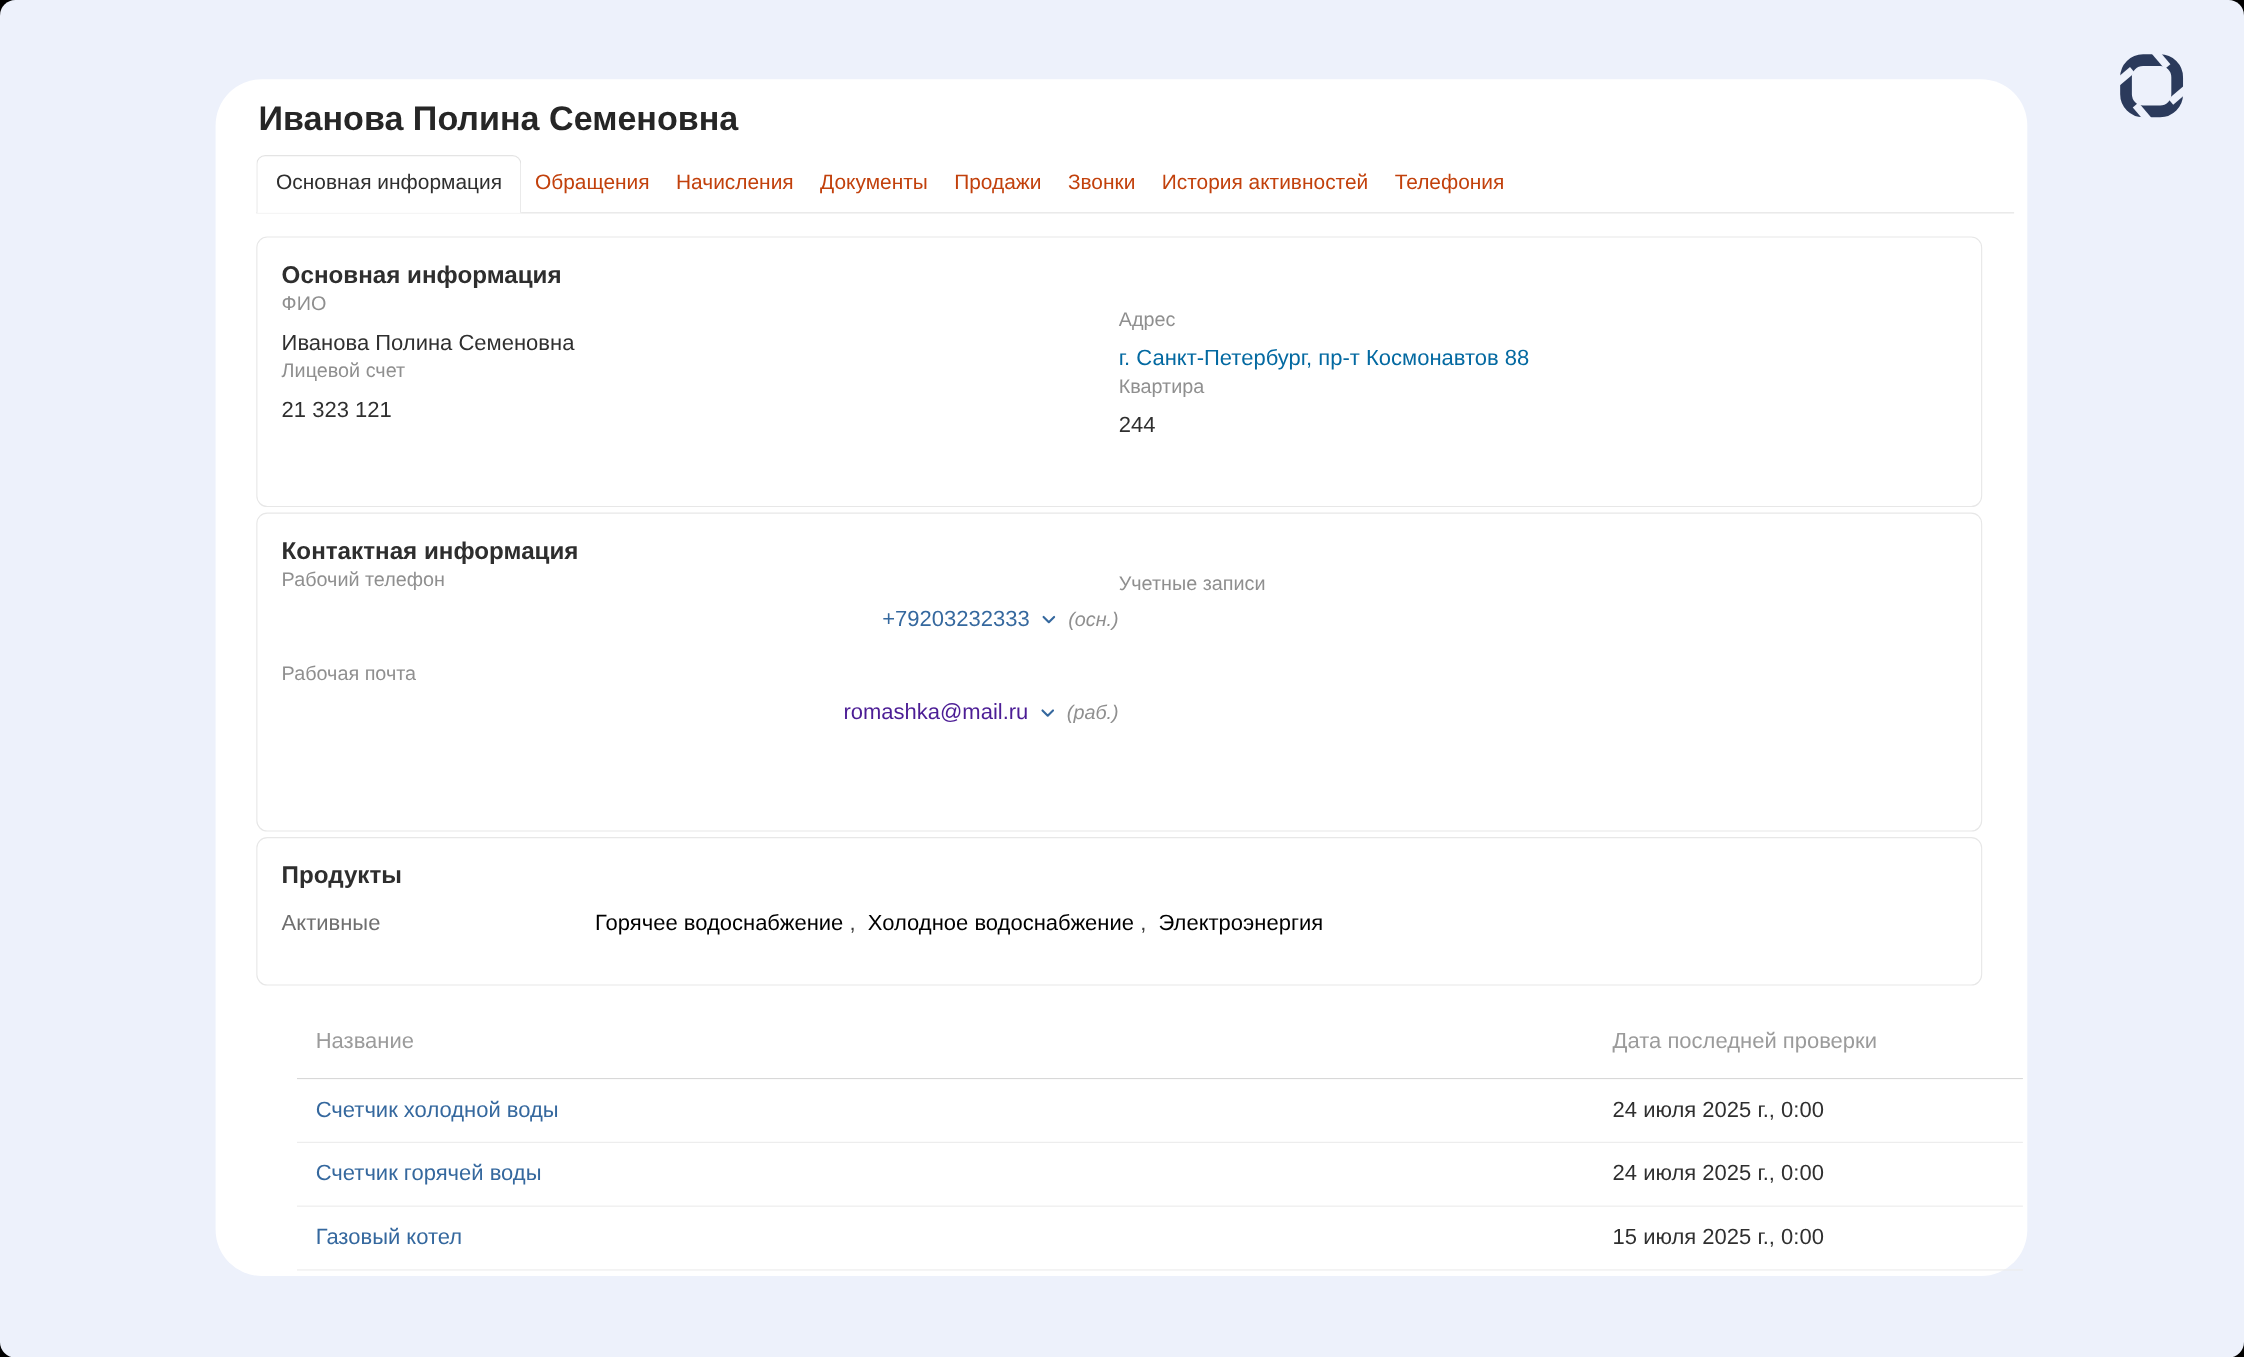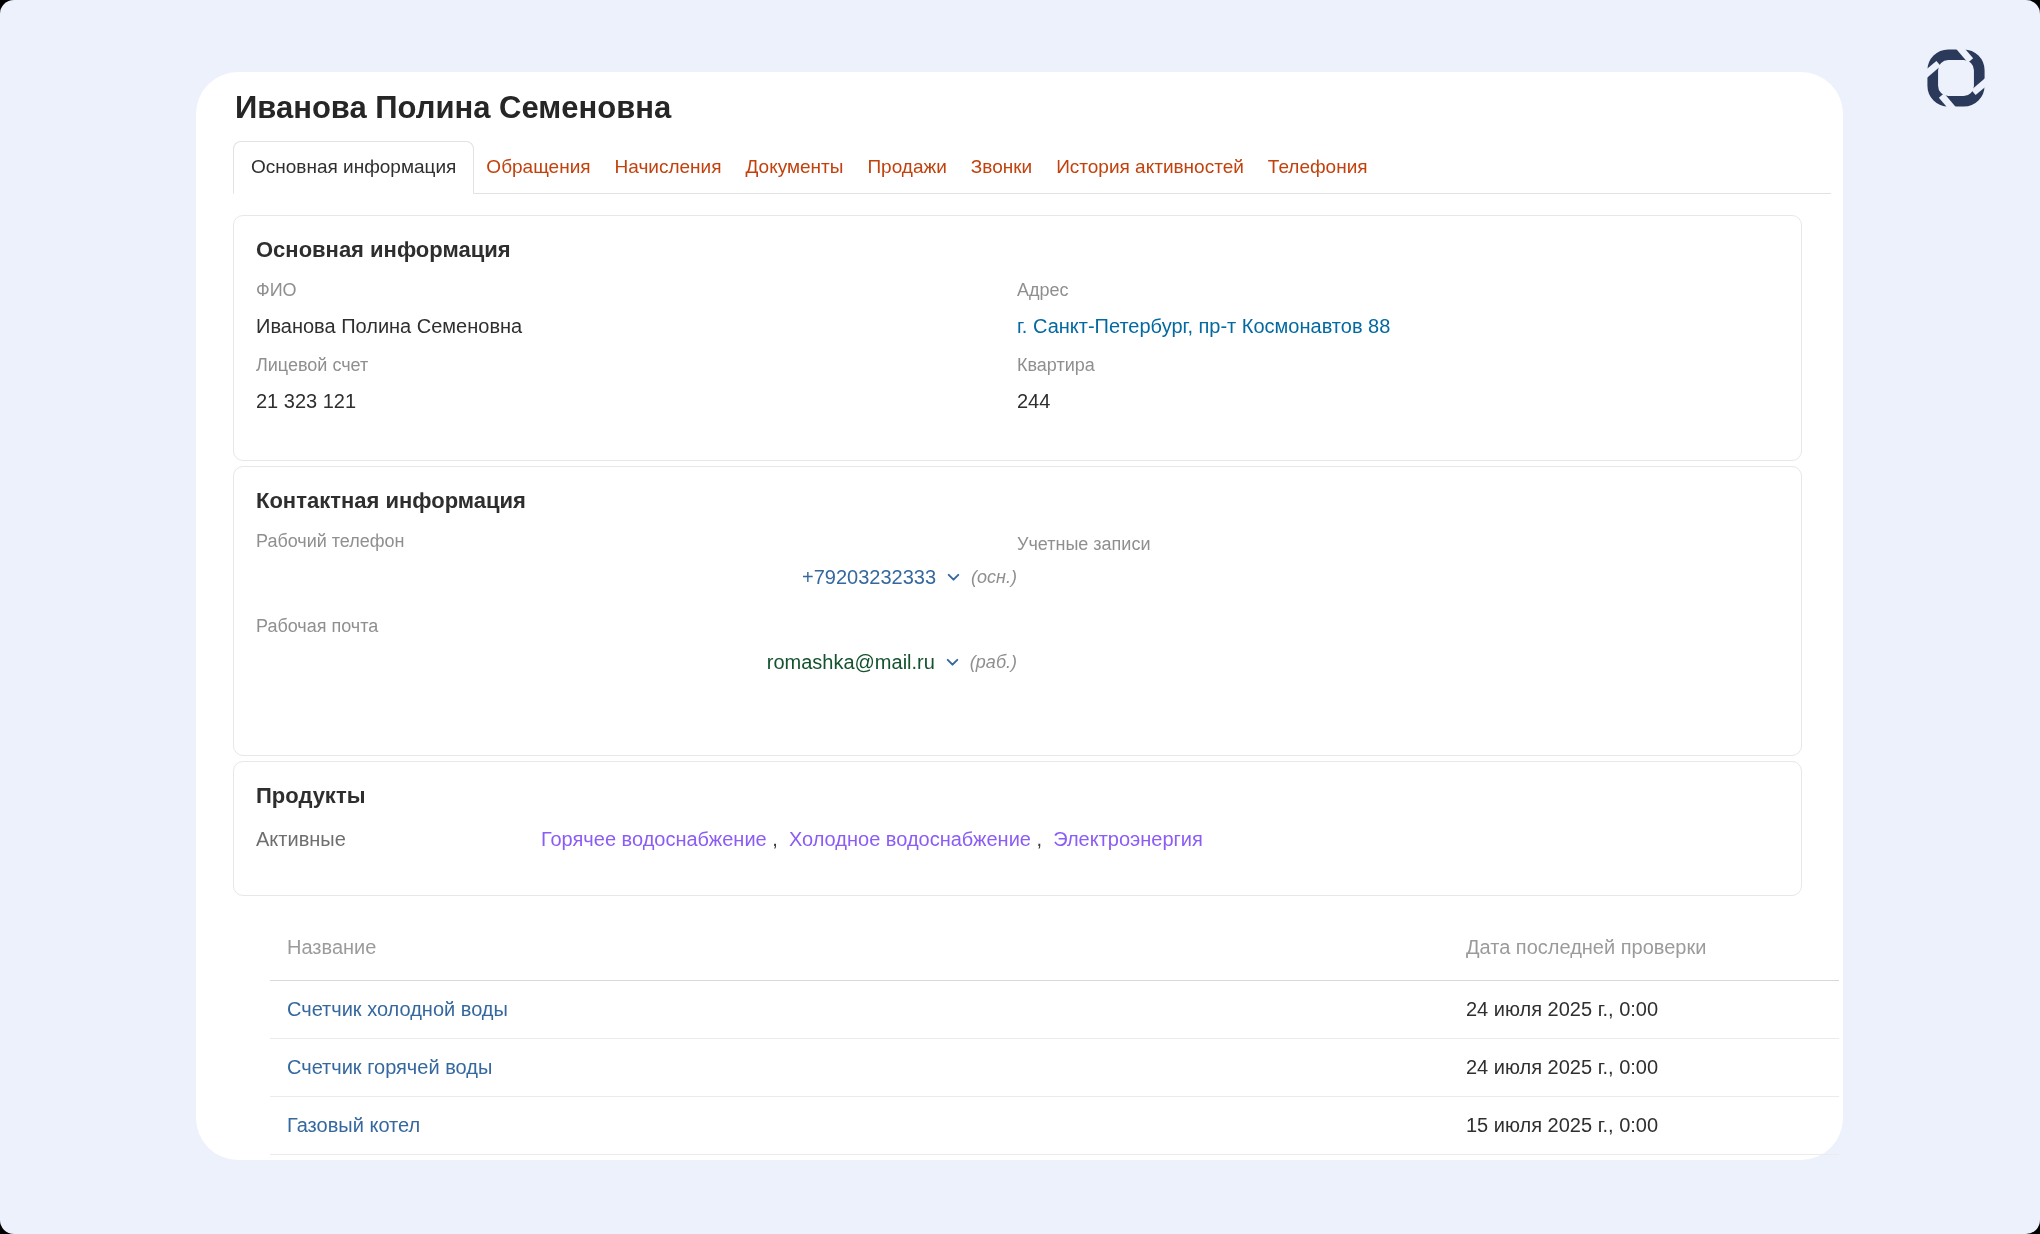--- a/index.html
+++ b/index.html
@@ -58,44 +58,44 @@
     margin-bottom:5px;
   }
   .panel h2{
     margin:0;font-size:22px;font-weight:700;color:#2e2e2e;line-height:28px;
   }
   .panel-a{height:246px;}
   .panel-b{height:290px;}
   .panel-c{height:135px;}
   .cols{display:grid;grid-template-columns:761px 1fr;}
   .field-label{
-    margin-top:14px;font-size:18px;color:#8f8f8f;line-height:24px;
+    margin-top:0;font-size:18px;color:#8f8f8f;line-height:24px;
   }
   .field-value{
     margin-top:11px;font-size:20px;color:#2f2f2f;line-height:26px;
   }
   .field-value.link,a.plain-link{color:#0369a1;text-decoration:none;cursor:pointer;}
   .value-row{
     margin-top:11px;display:flex;align-items:center;gap:9px;
     font-size:20px;line-height:26px;justify-content:flex-end;
   }
   .value-row .val-link{color:#35689e;cursor:pointer;}
-  .value-row .val-dark{color:#14532d;cursor:pointer;}
+  .value-row .val-dark{color:#4c1d95;cursor:pointer;}
   .chevron{display:inline-flex;align-items:center;cursor:pointer;}
   .note{font-size:18px;color:#8f8f8f;font-style:italic;}
   .col-right{padding-top:3px;}
   .products-row{
     margin-top:16px;display:flex;align-items:flex-start;
   }
   .active-label{
     width:285px;flex:0 0 285px;
     font-size:20px;color:#6f6f6f;line-height:26px;
   }
   .product-links{font-size:20px;line-height:26px;color:#2f2f2f;}
-  .product-links a{color:#8b5cf6;text-decoration:none;cursor:pointer;}
+  .product-links a{color:#000000;text-decoration:none;cursor:pointer;}
   .product-links .sep{color:#3b3b3b;white-space:pre;}
   .table{
     margin:40px 0 0 37px;width:1569px;
   }
   .t-head{
     display:grid;grid-template-columns:1196px 1fr;
     height:44px;align-items:start;
     border-bottom:1px solid #d8d8d8;
     font-size:20px;color:#9b9b9b;
   }

